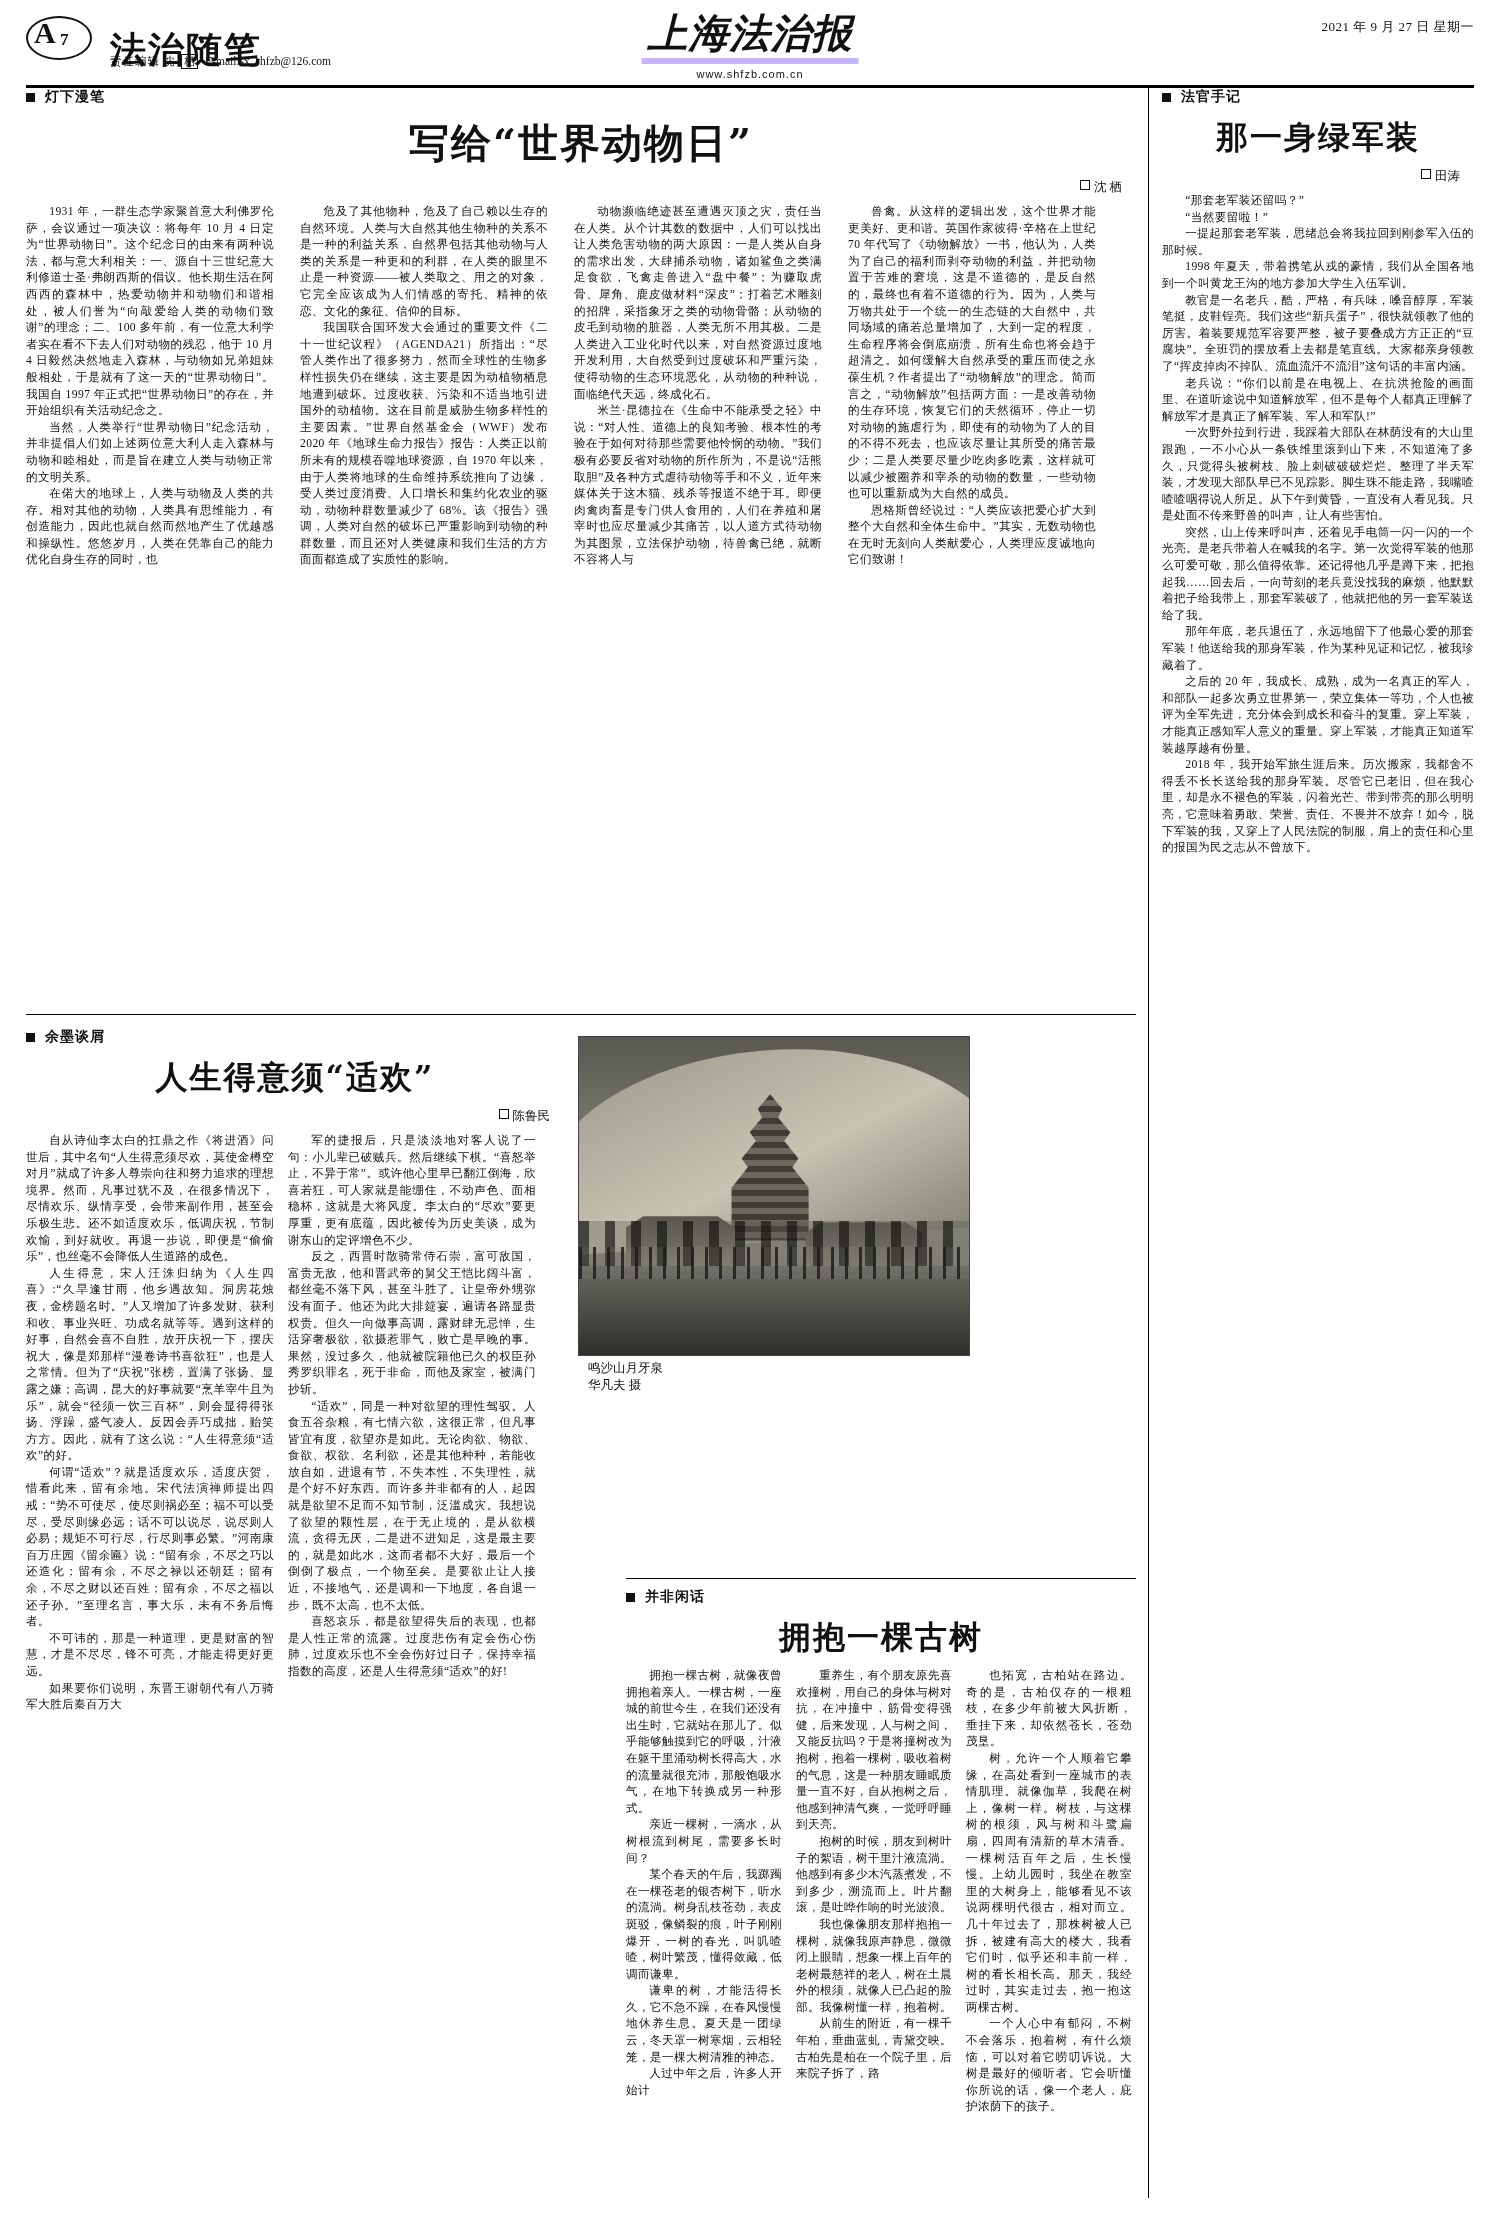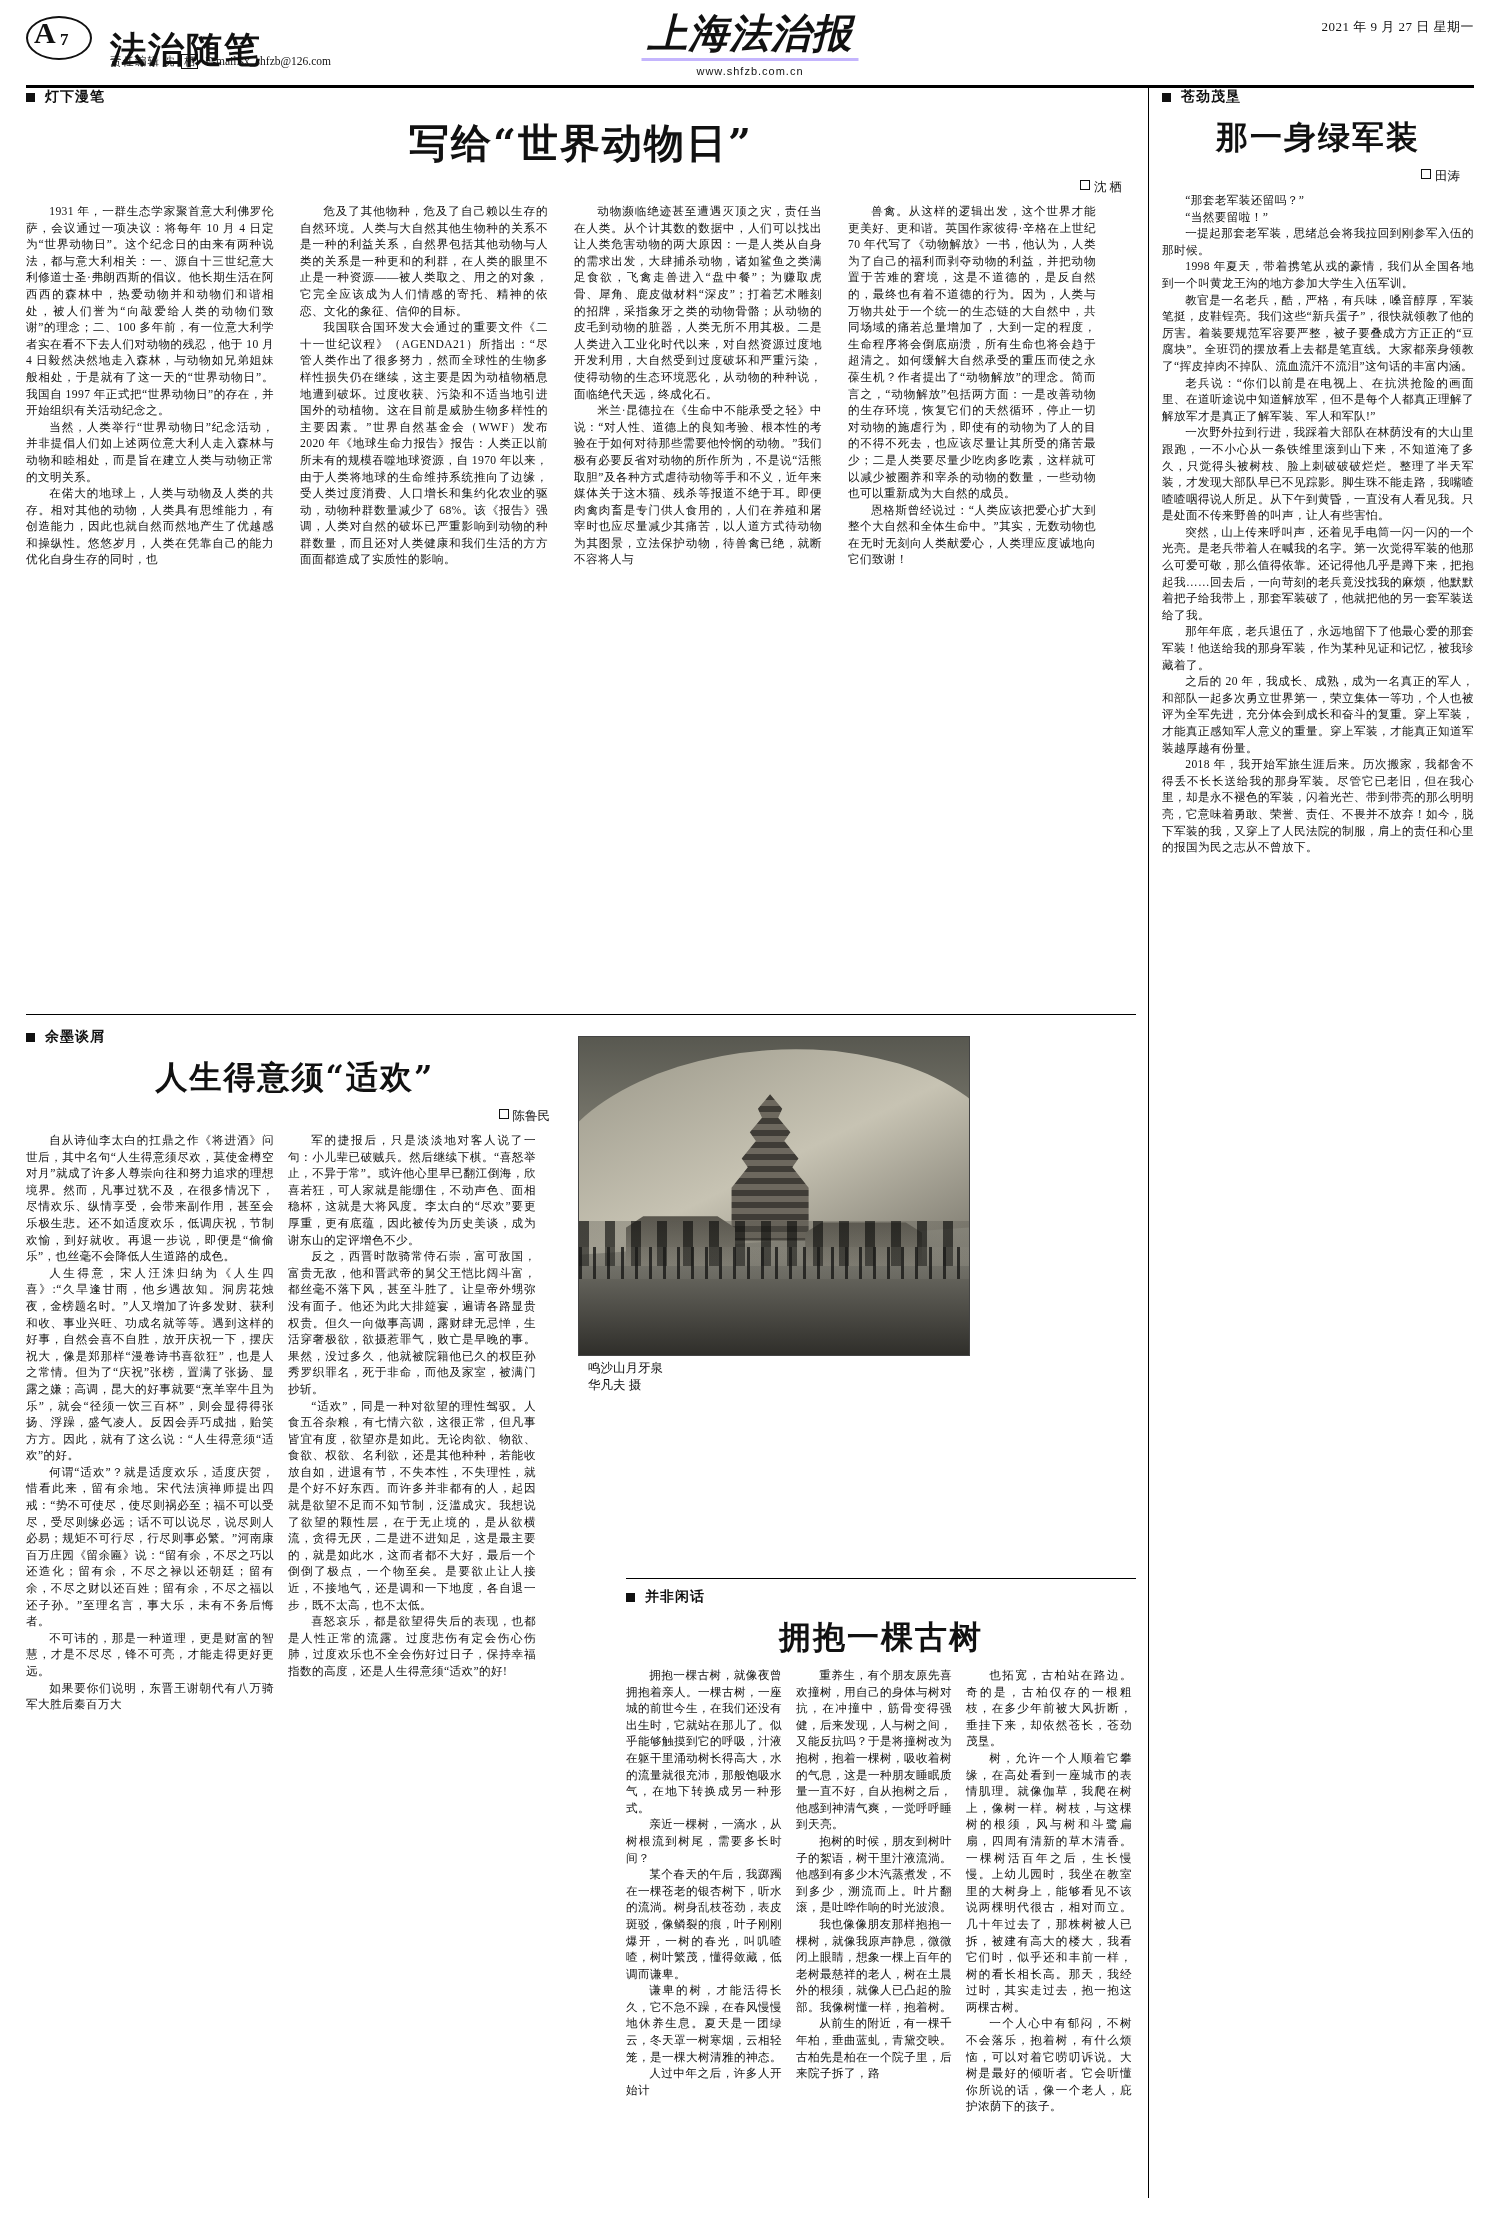--- a/index.html
+++ b/index.html
@@ -89,21 +89,21 @@
     top: 0px;
     text-align: center;
   }
   .paper-name .pn-main {
     font-size: 40px;
     font-weight: bold;
     font-style: italic;
     font-family: "DejaVu Serif", serif;
     letter-spacing: 1px;
     line-height: 46px;
-    border-bottom: 3px solid #c4b5fd;
+    border-bottom: 6px solid #c4b5fd;
     padding: 0 6px 2px 6px;
   }
   .paper-name .pn-url {
     font-size: 11px;
     letter-spacing: 1px;
     margin-top: 4px;
     font-family: "Liberation Sans", sans-serif;
   }
   .date-line {
     position: absolute;
@@ -333,21 +333,21 @@
             <p>恩格斯曾经说过：“人类应该把爱心扩大到整个大自然和全体生命中。”其实，无数动物也在无时无刻向人类献爱心，人类理应度诚地向它们致谢！</p>
           </div>
         </div>
       </div>
 
       <div class="col-rule" style="left:1122px; height:2110px;"></div>
 
       <div class="right-col">
         <div class="head-marker">
           <span class="sq"></span>
-          <span class="label">苍劲茂垦</span>
+          <span class="label">法官手记</span>
         </div>
         <div class="article-title small">那一身绿军装</div>
         <div class="byline">
           <span class="sqbox"></span><span>田涛</span>
         </div>
         <div class="textcol">
           <p>“那套老军装还留吗？”</p>
           <p>“当然要留啦！”</p>
           <p>一提起那套老军装，思绪总会将我拉回到刚参军入伍的那时候。</p>
           <p>1998 年夏天，带着携笔从戎的豪情，我们从全国各地到一个叫黄龙王沟的地方参加大学生入伍军训。</p>

